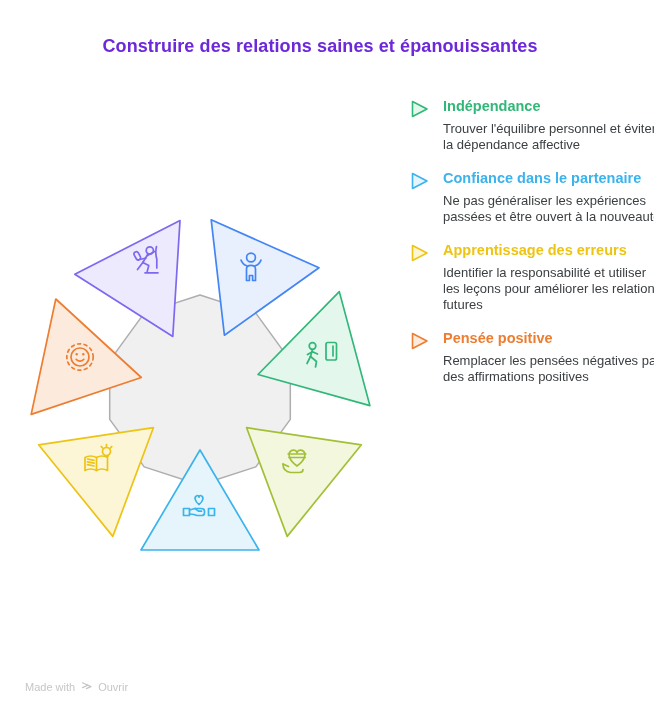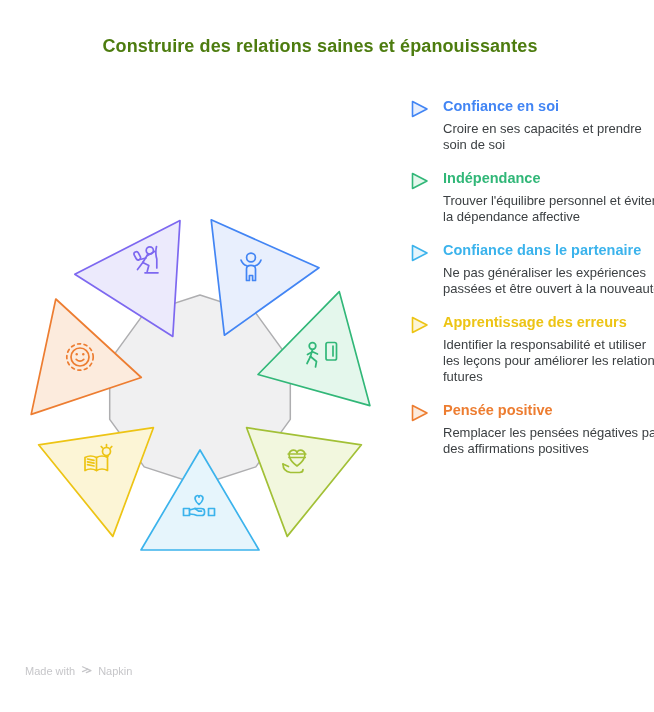--- a/index.html
+++ b/index.html
@@ -14,31 +14,31 @@
   #diagram{position:absolute;left:10px;top:190px;}
   .tri{stroke-width:1.7;stroke-linejoin:round;}
   .icon{fill:none;stroke-width:1.7;stroke-linecap:round;stroke-linejoin:round;}
   .legend{position:absolute;left:408px;top:97px;width:240px;}
   .item{position:relative;padding-left:35px;margin-bottom:16px;}
   .marker{position:absolute;left:0;top:1px;}
   .marker polygon{stroke-width:1.6;stroke-linejoin:round;}
   .item-title{font-size:14.5px;font-weight:700;line-height:18px;margin:0 0 6px 0;width:215px;}
   .item-desc{font-size:13px;line-height:16px;color:#3C4043;width:220px;}
   .footer{
-    position:absolute;left:25px;top:664px;display:flex;align-items:center;gap:5px;
+    position:absolute;left:25px;top:680px;display:flex;align-items:center;gap:5px;
     font-size:11px;
   }
   .footer svg{display:block;}
 </style>
 </head>
 <body>
 
 <div id="canvas">
 
-  <div class="page-title" style="color: #4d7c0f;">Construire des relations saines et épanouissantes</div>
+  <div class="page-title" style="color: #6d28d9;">Construire des relations saines et épanouissantes</div>
 
   <svg id="diagram" width="380" height="380" viewBox="0 0 380 380">
 
     <polygon points="190,105 134.2,123.1 99.7,170.6 99.7,229.4 134.2,276.9 190,295 245.8,276.9 280.3,229.4 280.3,170.6 245.8,123.1" stroke-width="1.5" stroke-linejoin="round" fill="#F0F0F1" stroke="#AEAEB0"></polygon>
 
     <polygon class="tri" points="214.4,145.2 309,77.8 201.2,29.8" fill="#E8EFFD" stroke="#4285F4"></polygon>
     <g class="icon" transform="translate(241,78)" stroke="#4285F4">
       <circle cx="0" cy="-10.5" r="4.4"></circle>
       <path d="M-4.2,-2.2 Q-8.5,-3.5 -10,-8"></path>
       <path d="M4.2,-2.2 Q8.5,-3.5 10,-8"></path>
@@ -103,27 +103,20 @@
       <path d="M-3.2,2.5 L-8.5,9.5"></path>
       <path d="M-3.2,2.5 L2.8,5.5 L1.2,11.5"></path>
       <rect x="-11" y="-8.5" width="4.6" height="8.6" rx="2.2" transform="rotate(-28 -8.7 -4.2)"></rect>
       <path d="M10.5,-13.5 Q9,-7 10.8,-1 L10.8,8"></path>
       <path d="M-1,12.8 L12,12.8"></path>
     </g>
   </svg>
 
   <div class="legend">
 
-    <div class="item">
-      <svg class="marker" width="22" height="22" viewBox="0 0 22 22">
-        <polygon points="4.5,3.5 19,11 4.5,18.5" fill="#E8EFFD" stroke="#4285F4"></polygon>
-      </svg>
-      <div class="item-title" style="color: rgb(66, 133, 244);">Confiance en soi</div>
-      <div class="item-desc">Croire en ses capacités et prendre soin de soi</div>
-    </div>
 
     <div class="item">
       <svg class="marker" width="22" height="22" viewBox="0 0 22 22">
         <polygon points="4.5,3.5 19,11 4.5,18.5" fill="#E4F7EC" stroke="#31B778"></polygon>
       </svg>
       <div class="item-title" style="color: rgb(49, 183, 120);">Indépendance</div>
       <div class="item-desc">Trouver l'équilibre personnel et éviter la dépendance affective</div>
     </div>
 
 
@@ -153,16 +146,16 @@
 
 
   </div>
 
   <div class="footer" style="color: rgb(198, 198, 201);">
     <span>Made with</span>
     <svg width="13" height="13" viewBox="0 0 13 13">
       <path d="M2.5,2.8 L8,5.2 L2.5,7.6" fill="none" stroke="#C6C6C9" stroke-width="1.2" stroke-linejoin="round" stroke-linecap="round"></path>
       <path d="M6.3,4.6 L11,6.6 L6.3,8.6" fill="none" stroke="#C6C6C9" stroke-width="1.2" stroke-linejoin="round" stroke-linecap="round"></path>
     </svg>
-    <span>Napkin</span>
+    <span>Ouvrir</span>
   </div>
 
 </div>
 
 </body></html>

